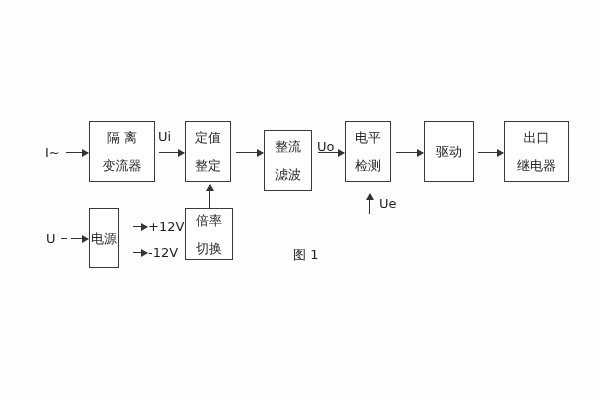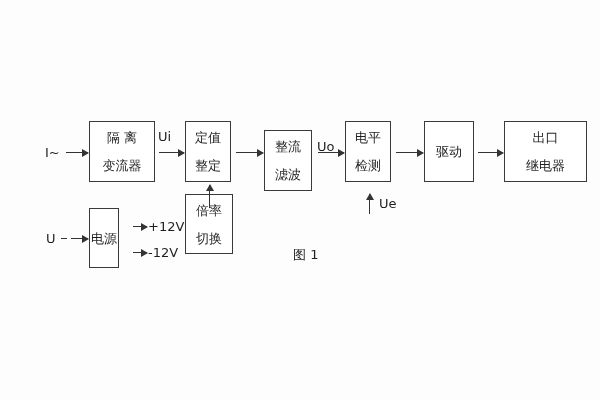--- a/index.html
+++ b/index.html
@@ -94,30 +94,30 @@
 
   <div class="block" style="left:424px;top:121px;width:50px;height:61px">
     <span>驱动</span>
   </div>
 
   <div class="block" style="left:345px;top:121px;width:46px;height:61px">
     <span>电平</span>
     <span>检测</span>
   </div>
 
-  <div class="block" style="left:504px;top:121px;width:83px;height:61px">
+  <div class="block" style="left:504px;top:121px;width:65px;height:61px">
     <span>出口</span>
     <span>继电器</span>
   </div>
 
   <div class="block" style="left:89px;top:208px;width:30px;height:60px">
     <span>电源</span>
   </div>
 
-  <div class="block" style="left:185px;top:194px;width:48px;height:60px">
+  <div class="block" style="left:185px;top:208px;width:48px;height:52px">
     <span>倍率</span>
     <span>切换</span>
   </div>
 
 
   <div class="sig" style="left:45px;top:145px">I~</div>
   <div class="sig center" style="left:158px;top:129px;width:27px">Ui</div>
   <div class="sig center" style="left:317px;top:139px;width:27px">Uo</div>
   <div class="sig" style="left:379px;top:196px">Ue</div>
   <div class="sig" style="left:46px;top:231px">U</div>

